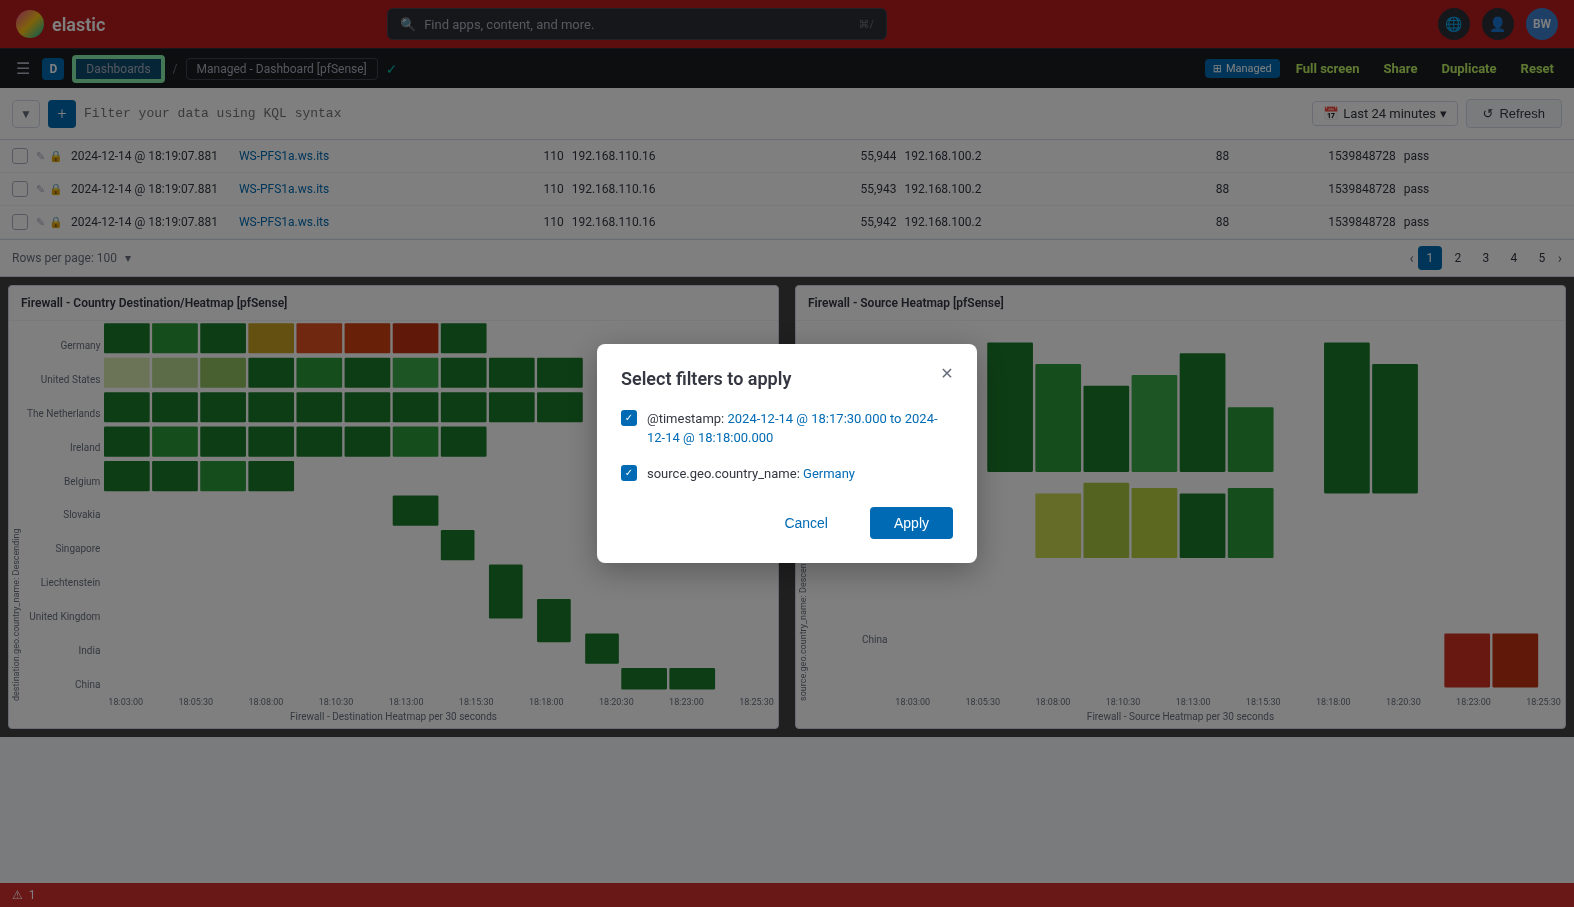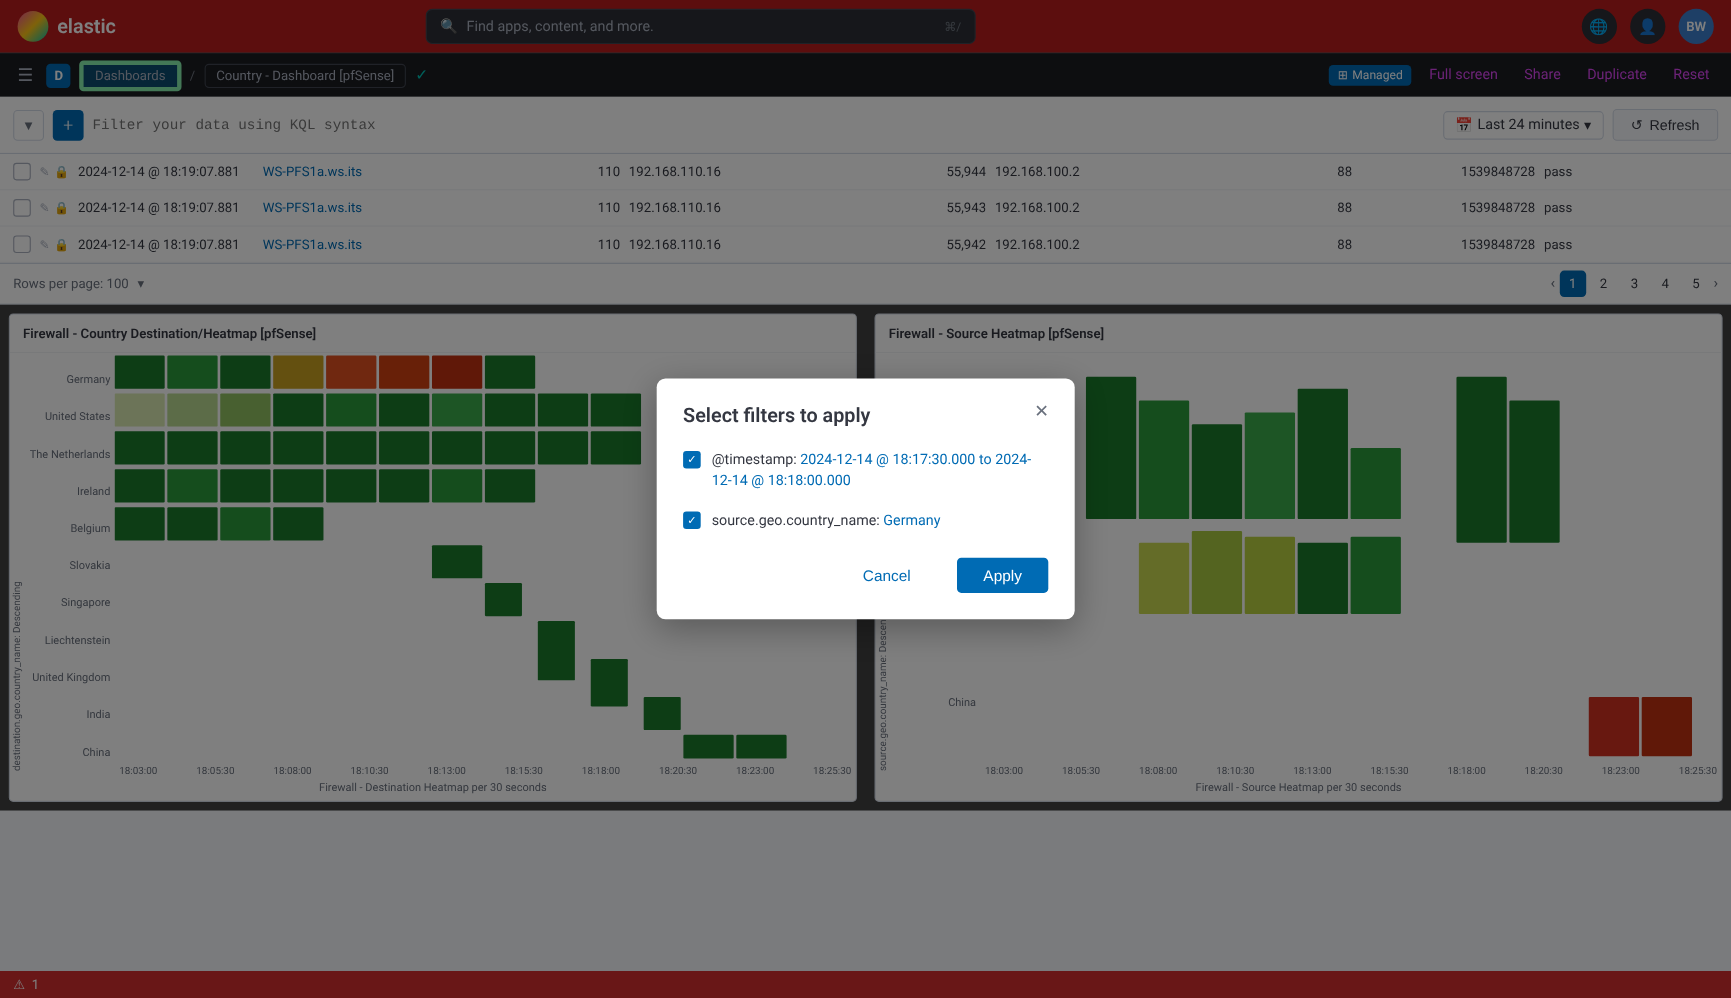--- a/index.html
+++ b/index.html
@@ -115,24 +115,25 @@
     }
     .managed-badge {
       background: #006bb4;
       color: white;
       font-size: 11px;
       padding: 3px 8px;
       border-radius: 4px;
       display: flex; align-items: center; gap: 4px;
     }
     .nav-link-btn {
-      color: #d946ef;
+      color: #bef264;
       font-size: 13px;
       cursor: pointer;
       padding: 4px 8px;
+      font-weight: bold;
     }
 
     
     .filter-bar {
       background: white;
       border-bottom: 1px solid #d3dae6;
       height: 52px;
       display: flex;
       align-items: center;
       padding: 0 12px;
@@ -414,21 +415,21 @@
 </div>
 
 <div class="second-nav">
   <span class="hamburger-btn">☰</span>
   <div class="blue-square">D</div>
   <div class="breadcrumb-item">
     <span>Dashboards</span>
   </div>
   <span style="color:#6c737d;font-size:12px;">/</span>
   <div class="breadcrumb-item active">
-    <span>Country - Dashboard [pfSense]</span>
+    <span>Managed - Dashboard [pfSense]</span>
   </div>
   <span class="check-icon">✓</span>
   <div class="second-nav-right">
     <div class="managed-badge">
       <span>⊞</span>
       <span>Managed</span>
     </div>
     <span class="nav-link-btn">Full screen</span>
     <span class="nav-link-btn">Share</span>
     <span class="nav-link-btn">Duplicate</span>

